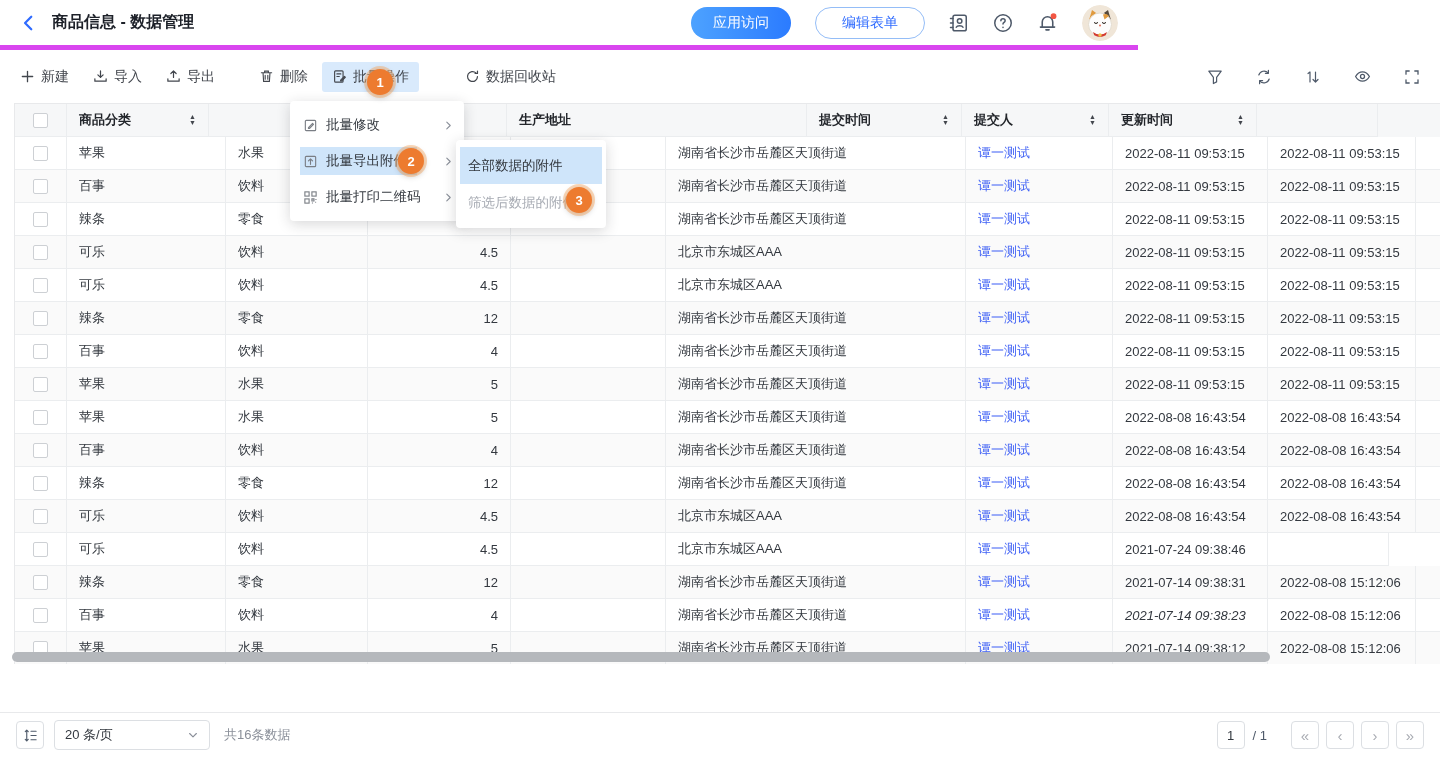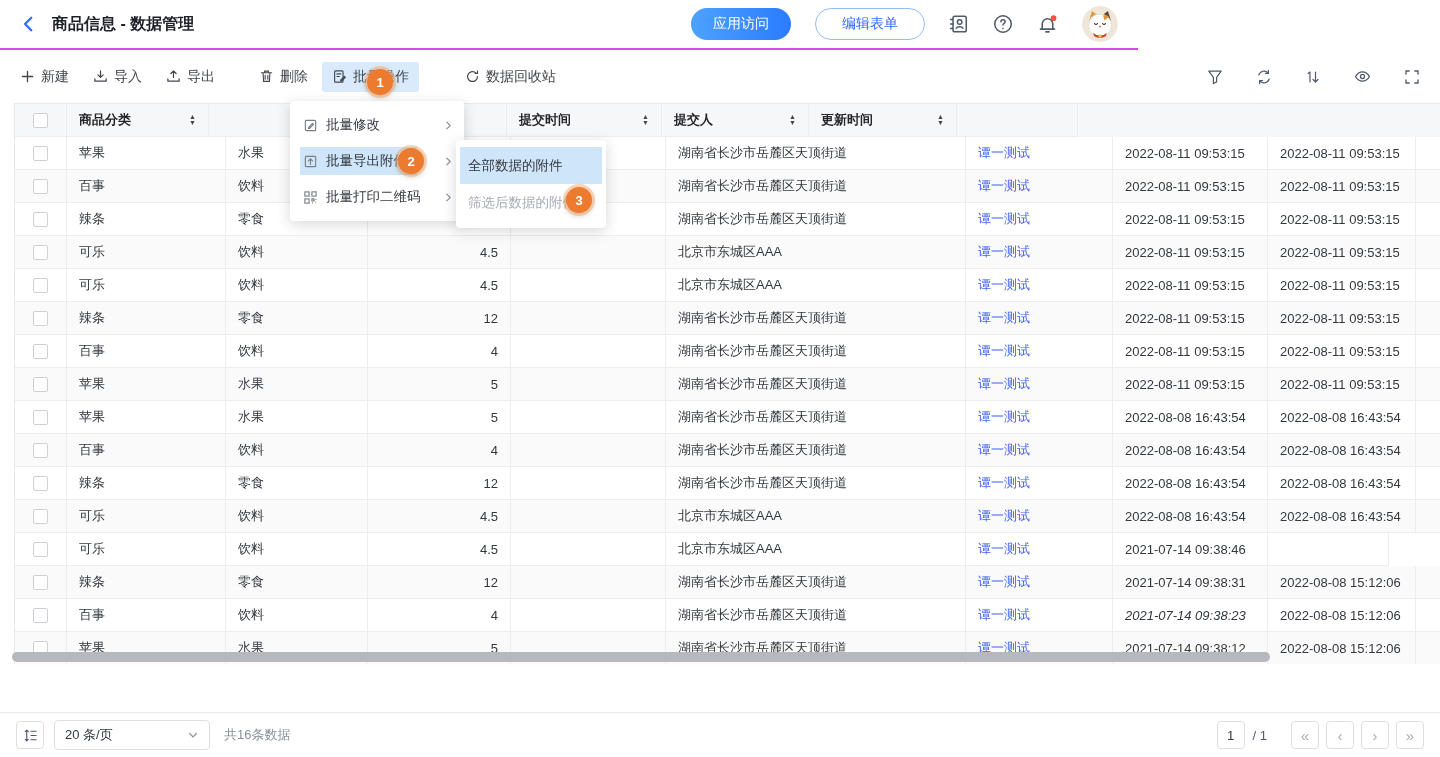--- a/index.html
+++ b/index.html
@@ -1,21 +1,21 @@
 <!DOCTYPE html>
 <html><head>
 <meta charset="utf-8">
 <style>
   * { margin:0; padding:0; box-sizing:border-box; }
   html,body { width:1440px; height:757px; overflow:hidden; background:#fff;
     font-family:"Liberation Sans","DejaVu Sans",sans-serif; }
 
   
   .topbar { position:absolute; left:0; top:0; width:1138px; height:50px; background:#fff;
-    border-bottom:2px solid #d946ef; display:flex; align-items:center; padding:0 20px; z-index:5; }
+    border-bottom:5px solid #d946ef; display:flex; align-items:center; padding:0 20px; z-index:5; }
   .back-btn { display:flex; align-items:center; margin-right:14px; cursor:pointer; }
   .page-title { font-size:16px; font-weight:700; color:#1d2129; }
   .topbar-right { margin-left:auto; display:flex; align-items:center; gap:24px; }
   .btn-primary { height:32px; padding:0 22px; border:none; border-radius:16px; cursor:pointer;
     background:linear-gradient(90deg,#4da2ff,#2b7bff); color:#fff; font-size:14px;
     display:flex; align-items:center; font-family:inherit; }
   .btn-outline { height:32px; padding:0 26px; border:1px solid #94bdf7; border-radius:16px;
     background:#fff; color:#2f6bff; font-size:14px; display:flex; align-items:center;
     cursor:pointer; font-family:inherit; }
   .top-icon { color:#4e5969; display:flex; align-items:center; cursor:pointer; }
@@ -238,20 +238,23 @@
       <div class="cell" style="width: 143px;">
         <span></span>
         <span class="sorter">
           <span>▲</span>
           <span>▼</span>
         </span>
       </div>
       <div class="cell" style="width: 155px; justify-content: flex-start;">
         <span>子表单</span>
       </div>
+      <div class="cell" style="width: 300px;">
+        <span>生产地址</span>
+      </div>
       <div class="cell" style="width: 155px;">
         <span>提交时间</span>
         <span class="sorter">
           <span>▲</span>
           <span>▼</span>
         </span>
       </div>
       <div class="cell" style="width: 147px;">
         <span>提交人</span>
         <span class="sorter">
@@ -468,21 +471,21 @@
           <div class="checkbox"></div>
         </div>
         <div class="cell" style="width: 159px;">可乐</div>
         <div class="cell" style="width: 142px;">饮料</div>
         <div class="cell" style="width: 143px; justify-content: flex-end;">4.5</div>
         <div class="cell" style="width: 155px; justify-content: center;"></div>
         <div class="cell" style="width: 300px;">北京市东城区AAA</div>
         <div class="cell" style="width: 147px;">
           <span class="link">谭一测试</span>
         </div>
-        <div class="cell" style="width: 155px;">2021-07-14 09:38:46</div>
+        <div class="cell" style="width: 155px;">2021-07-24 09:38:46</div>
         <div class="cell" style="width: 121px;"></div>
       </div>
       <div class="trow even">
         <div class="cell cb-cell">
           <div class="checkbox"></div>
         </div>
         <div class="cell" style="width: 159px;">辣条</div>
         <div class="cell" style="width: 142px;">零食</div>
         <div class="cell" style="width: 143px; justify-content: flex-end;">12</div>
         <div class="cell" style="width: 155px; justify-content: center;"></div>

